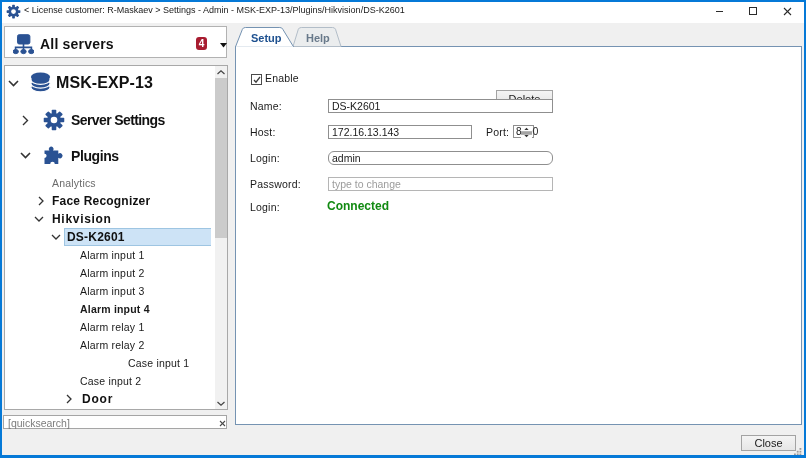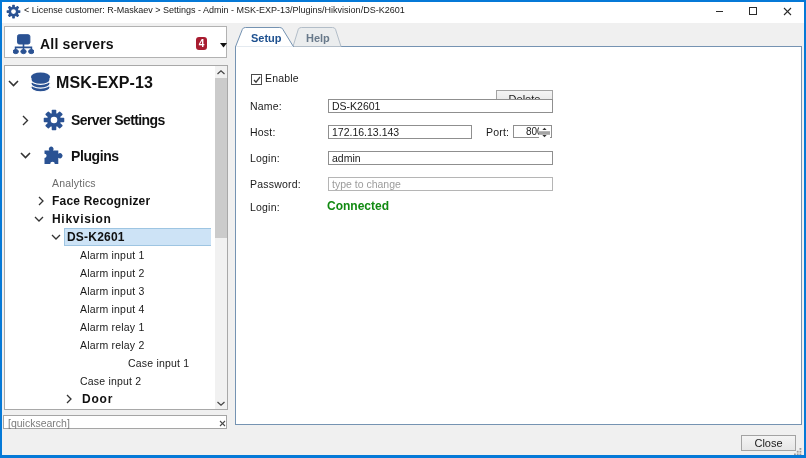--- a/index.html
+++ b/index.html
@@ -131,21 +131,21 @@
 
     <svg class="abs" style="left:46.5px;top:170px" width="10" height="6" viewBox="0 0 10 6">
       <path d="M1 1 L5 5 L9 1" fill="none" stroke="#333" stroke-width="1.3"></path>
     </svg>
     <div class="abs" style="left:60px;top:163.5px;width:150px;height:18.5px;background:#cde3f6;border:1px solid #9ec5e2;"></div>
     <div class="abs smb" style="left:63px;top:166.5px;">DS-K2601</div>
 
     <div class="abs sm" style="left:76px;top:184.5px;">Alarm input 1</div>
     <div class="abs sm" style="left:76px;top:202.5px;">Alarm input 2</div>
     <div class="abs sm" style="left:76px;top:220.5px;">Alarm input 3</div>
-    <div class="abs sm" style="left:76px;top:238.5px;">Alarm input 4</div>
+    <div class="abs sm" style="left:76px;top:238.5px;font-weight:bold;">Alarm input 4</div>
     <div class="abs sm" style="left:76px;top:256.5px;">Alarm relay 1</div>
     <div class="abs sm" style="left:76px;top:274.5px;">Alarm relay 2</div>
     <div class="abs sm" style="left:76px;top:292.5px;margin-left:48px;">Case input 1</div>
     <div class="abs sm" style="left:76px;top:310.5px;">Case input 2</div>
     <svg class="abs" style="left:62px;top:330px" width="6" height="10" viewBox="0 0 6 10">
       <path d="M1 1 L5 5 L1 9" fill="none" stroke="#333" stroke-width="1.3"></path>
     </svg>
     <div class="abs smb" style="left:78px;top:328.5px;letter-spacing:0.8px;">Door</div>
   </div>
 
@@ -175,33 +175,33 @@
   <div class="abs lbl" style="left:265px;top:72px;">Enable</div>
 
   <div class="abs btn" style="left:496px;top:70px;width:57px;height:14px;line-height:16px;margin-top:20px;">Delete</div>
 
   <div class="abs lbl" style="left:250px;top:99.5px;">Name:</div>
   <div class="abs inp" style="left:328px;top:99px;width:225px;height:14px;">DS-K2601</div>
 
   <div class="abs lbl" style="left:250px;top:125.5px;">Host:</div>
   <div class="abs inp" style="left:328px;top:125px;width:144px;height:14px;">172.16.13.143</div>
   <div class="abs lbl" style="left:486px;top:125.5px;">Port:</div>
-  <div class="abs inp" style="left:513px;top:125px;width:39px;height:13px;font-size:10px;padding-left:12px;line-height:11px;">8000
+  <div class="abs inp" style="left:513px;top:125px;width:21px;height:13px;font-size:10px;padding-left:2px;line-height:11px;">8000
     <div class="abs" style="right:1px;top:1px;width:11px;height:11px;background:#fff;">
       <svg class="abs" style="left:0;top:0" width="11" height="11" viewBox="0 0 11 11">
         <path d="M5.5 0.8 L7.6 3.1 L3.4 3.1 Z" fill="#333"></path>
         <rect x="0" y="4.6" width="11" height="0.9" fill="#4a4a4a"></rect>
         <rect x="0" y="6.5" width="11" height="0.9" fill="#4a4a4a"></rect>
         <path d="M5.5 10.3 L7.6 8 L3.4 8 Z" fill="#333"></path>
       </svg>
     </div>
   </div>
 
   <div class="abs lbl" style="left:250px;top:151.5px;">Login:</div>
-  <div class="abs inp" style="left:328px;top:151px;width:225px;height:14px;">admin</div>
+  <div class="abs inp" style="left:328px;top:151px;width:225px;height:14px;border-radius:6px;">admin</div>
 
   <div class="abs lbl" style="left:250px;top:177.5px;">Password:</div>
   <div class="abs inp" style="left:328px;top:177px;width:225px;height:14px;border-color:#b5b5b5;color:#9c9c9c;">type to change</div>
 
   <div class="abs lbl" style="left:250px;top:200.5px;">Login:</div>
   <div class="abs" style="left:327px;top:199.5px;font-size:12px;font-weight:bold;color:#128a12;line-height:13px;">Connected</div>
 
   <div class="abs btn" style="left:741px;top:435px;width:55px;height:16px;line-height:14px;">Close</div>
   <svg class="abs" style="left:794px;top:448px" width="8" height="8" viewBox="0 0 8 8">
     <g fill="#9a9a9a">

